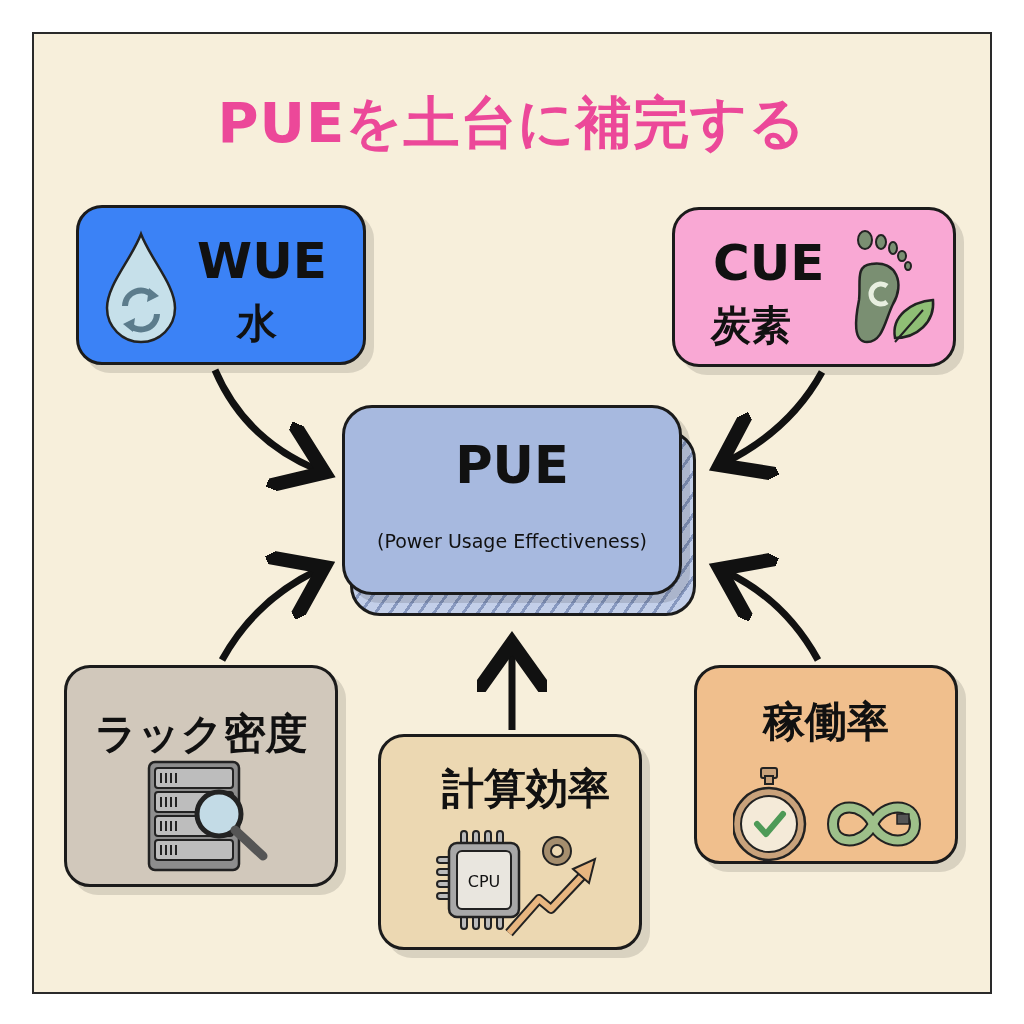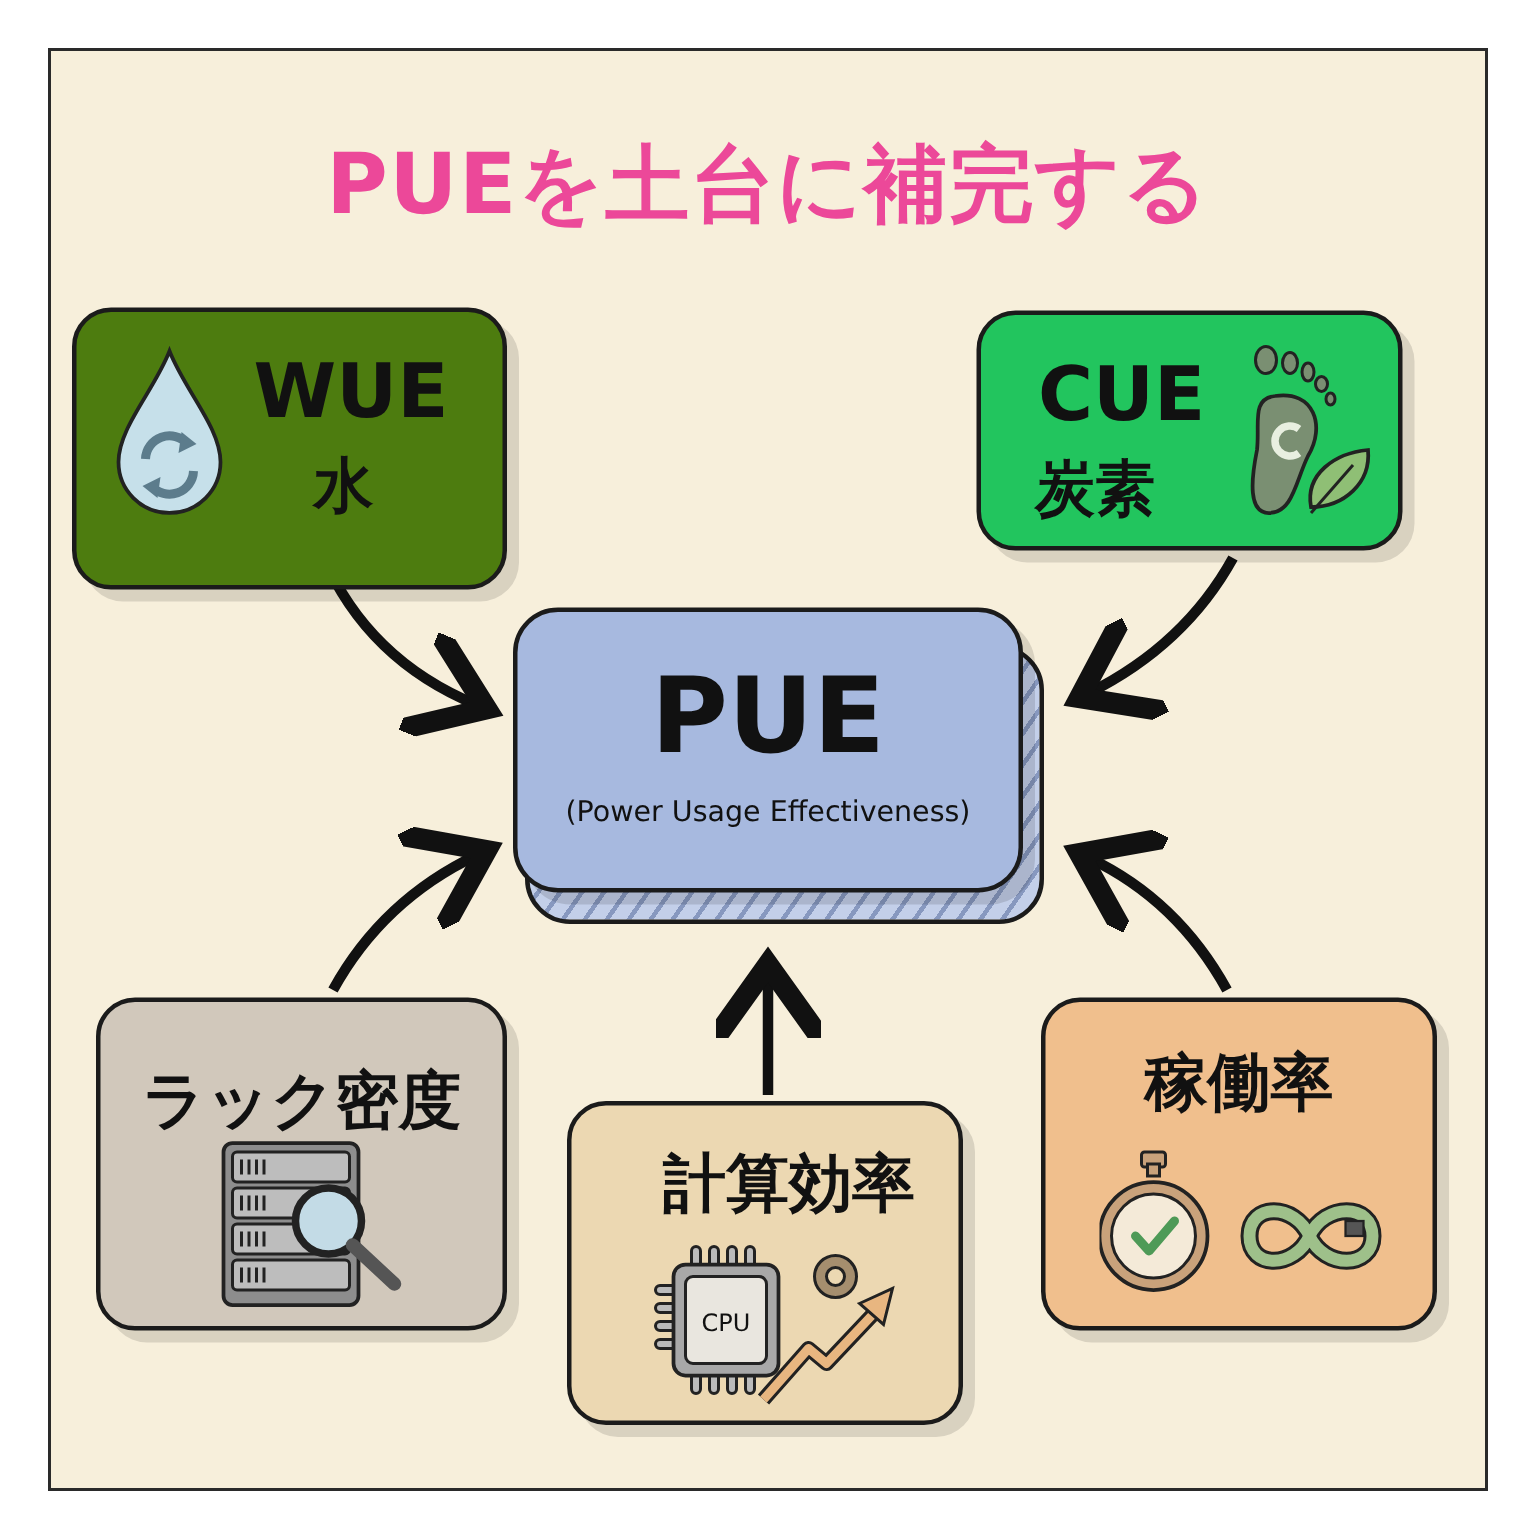--- a/index.html
+++ b/index.html
@@ -1,27 +1,27 @@
 <!DOCTYPE html>
 <html><head>
 <meta charset="utf-8">
 <style>
   html,body{margin:0;padding:0;}
   body{width:1024px;height:1024px;background:#ffffff;position:relative;overflow:hidden;font-family:"DejaVu Sans",sans-serif;}
   .frame{position:absolute;left:32px;top:32px;width:960px;height:962px;background:#f7efdb;border:2px solid #2a2a2a;box-sizing:border-box;}
   .title{position:absolute;left:0;top:86px;width:1024px;text-align:center;font-size:56px;font-weight:bold;color:#ec4899;letter-spacing:1px;}
   .card{position:absolute;border:3px solid #1b1b1b;border-radius:26px;box-shadow:8px 8px 0 rgba(0,0,0,0.12);box-sizing:border-box;}
-  .wue{left:48px;top:205px;width:290px;height:188px;background:#4d7c0f;}
-  .cue{left:651px;top:207px;width:284px;height:160px;background:#22c55e;}
+  .wue{left:76px;top:205px;width:290px;height:160px;background:#3b82f6;}
+  .cue{left:672px;top:207px;width:284px;height:160px;background:#f9a8d4;border-radius:27px;}
   .pue{left:342px;top:405px;width:340px;height:190px;background:#a7b9df;border-radius:30px;}
   .pue-base{position:absolute;left:350px;top:430px;width:346px;height:186px;border:3px solid #1b1b1b;border-radius:30px;box-sizing:border-box;
     background:repeating-linear-gradient(125deg,#8798bf 0 3px,#c3cfe9 3px 12px);}
   .rack{left:64px;top:665px;width:274px;height:222px;background:#d1c8bb;}
   .compute{left:378px;top:734px;width:264px;height:216px;background:#ecd8b2;}
-  .uptime{left:694px;top:665px;width:264px;height:222px;background:#f0bf8d;}
+  .uptime{left:694px;top:665px;width:264px;height:199px;background:#f0bf8d;}
   .big{position:absolute;font-weight:bold;color:#111;}
   .sub{position:absolute;color:#111;font-weight:bold;}
   .icon{position:absolute;}
   svg.arrows{position:absolute;left:0;top:0;}
 </style>
 </head>
 <body>
 
 <div class="frame"></div>
 <div class="title">PUEを土台に補完する</div>
@@ -62,21 +62,21 @@
     <ellipse cx="57" cy="36" rx="3" ry="4" fill="#7a8f72" stroke="#222" stroke-width="2"></ellipse>
     <path d="M20,34 C46,30 54,54 42,74 C34,90 32,112 16,112 C2,112 4,90 8,70 C10,52 4,36 20,34 Z" fill="#7a8f72" stroke="#222" stroke-width="2.5"></path>
     <path d="M36,56 A10,10 0 1 0 36,72" fill="none" stroke="#e8efe0" stroke-width="5"></path>
     <path d="M44,108 C40,86 60,72 82,70 C84,92 66,108 44,108 Z" fill="#8fbf75" stroke="#222" stroke-width="2.5"></path>
     <path d="M44,112 L72,80" stroke="#222" stroke-width="2"></path>
   </svg>
 </div>
 
 <div class="pue-base"></div>
 <div class="card pue">
-  <div class="big" style="left:0;width:100%;text-align:center;top:28px;font-size:70px;">PUE</div>
+  <div class="big" style="left:0;width:100%;text-align:center;top:28px;font-size:51px;">PUE</div>
   <div class="sub" style="left:0;width:100%;text-align:center;top:122px;font-size:19px;font-weight:normal;">(Power Usage Effectiveness)</div>
 </div>
 
 <div class="card rack">
   <div class="big" style="left:0;width:100%;text-align:center;top:38px;font-size:42px;">ラック密度</div>
   <svg class="icon" style="left:72px;top:90px" width="150" height="120" viewBox="0 0 150 120">
     <rect x="10" y="4" width="90" height="108" rx="6" fill="#8d8d8d" stroke="#222" stroke-width="2.5"></rect>
     <g fill="#bdbdbd" stroke="#222" stroke-width="2">
       <rect x="16" y="10" width="78" height="20" rx="3"></rect>
       <rect x="16" y="34" width="78" height="20" rx="3"></rect>

